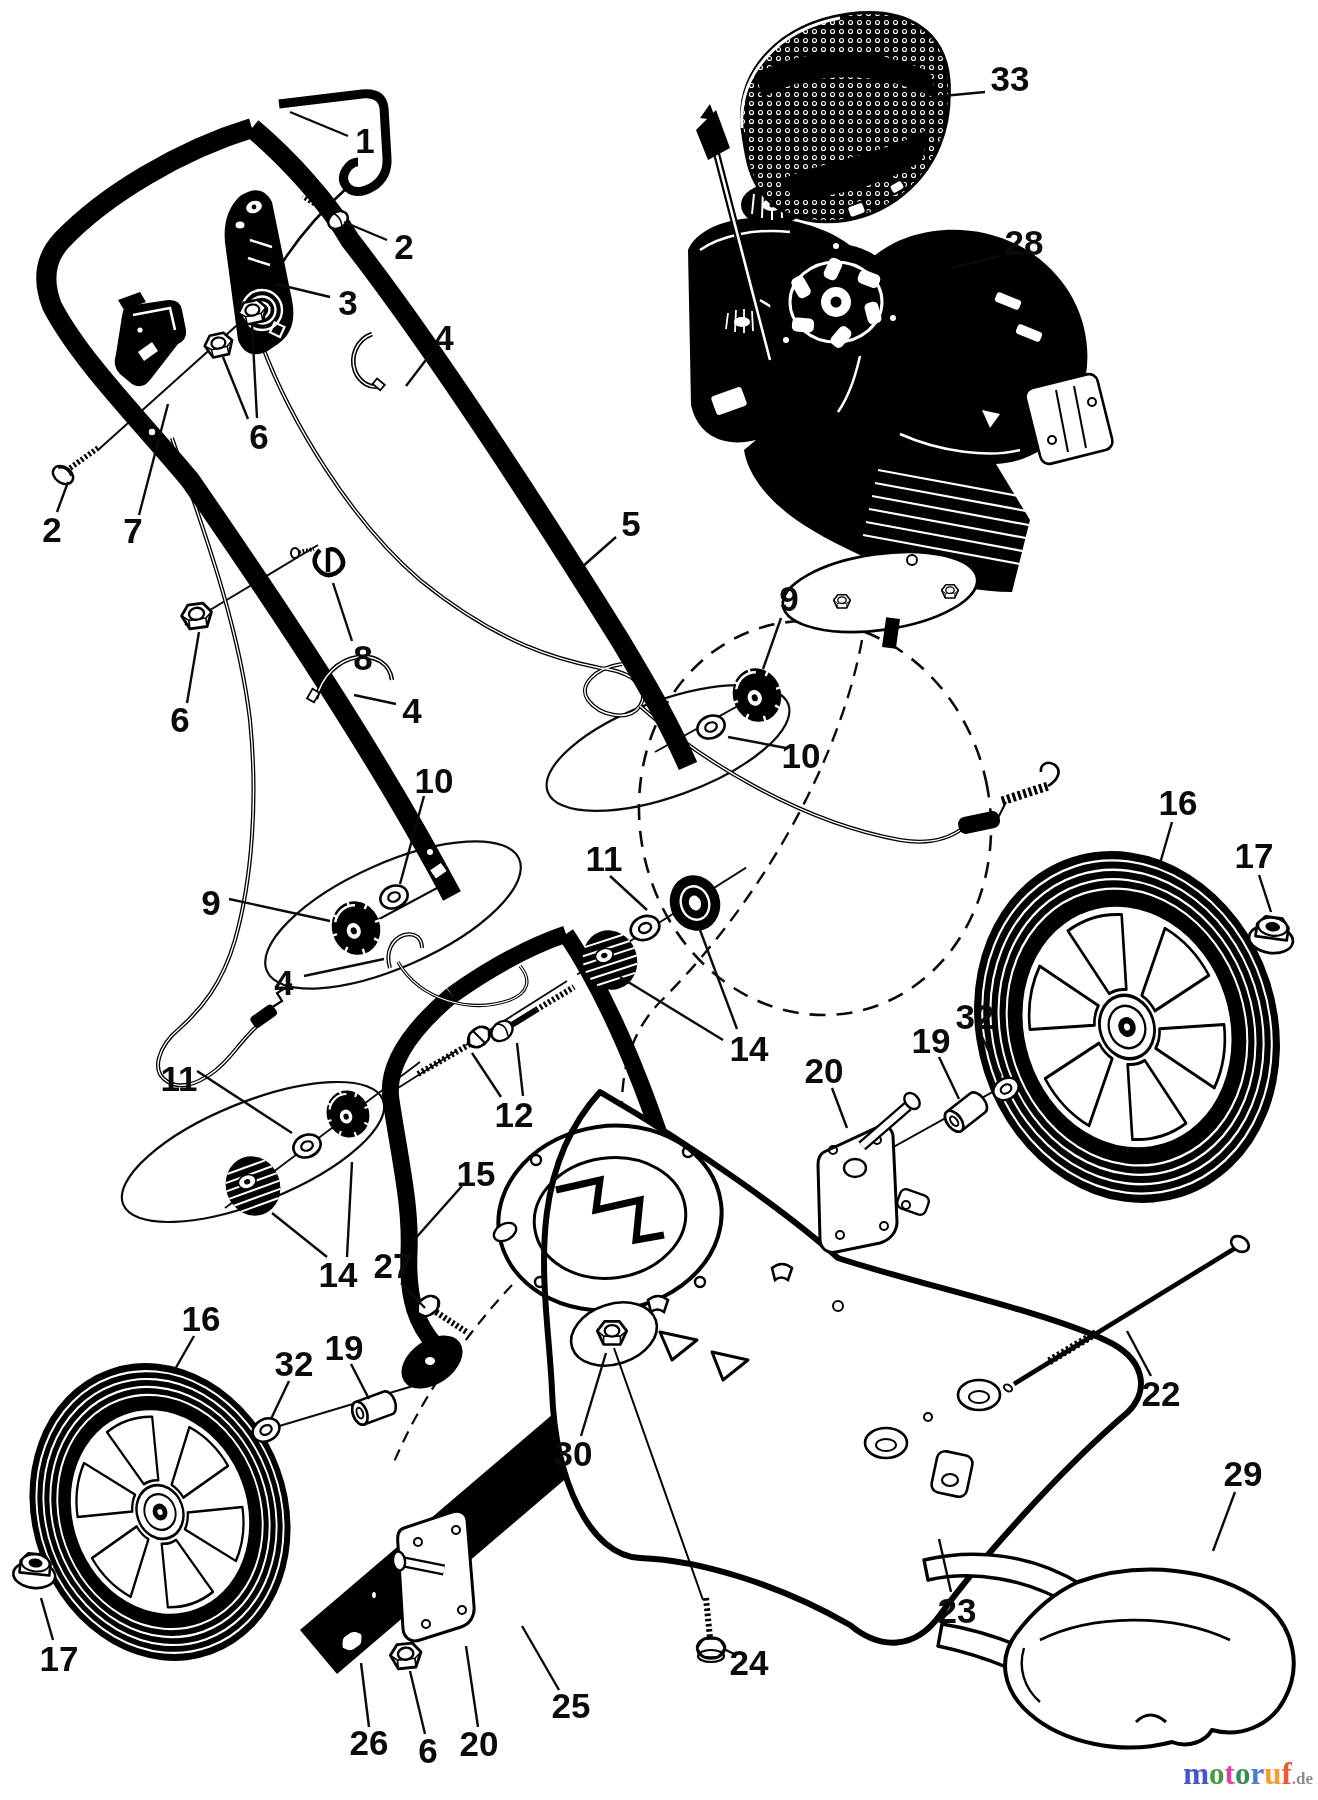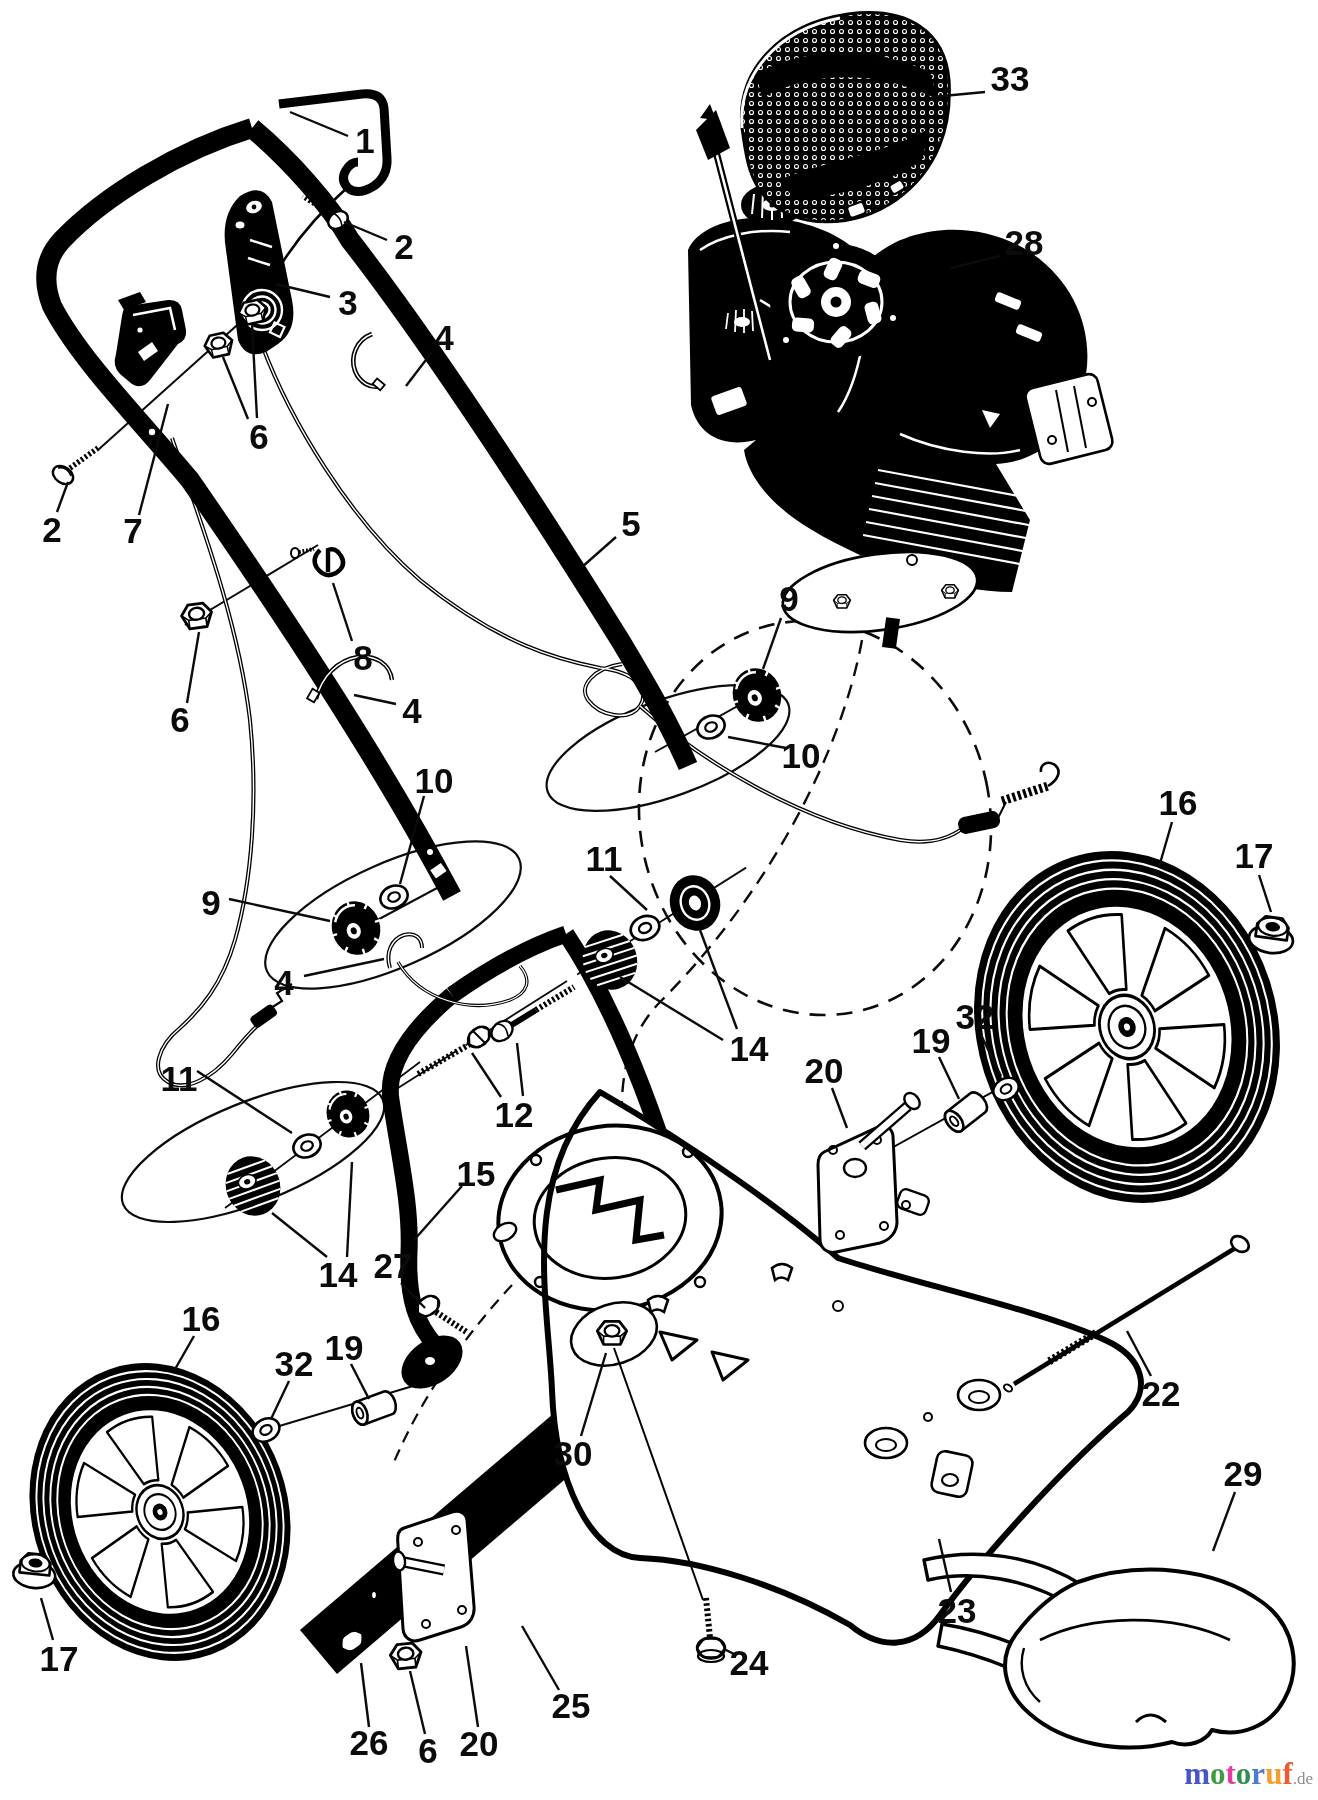--- a/index.html
+++ b/index.html
@@ -4,21 +4,21 @@
 <style>
   html,body{margin:0;padding:0;background:#fff;}
   .page{position:relative;width:1318px;height:1800px;background:#ffffff;overflow:hidden;
         font-family:"Liberation Sans",sans-serif;}
   .page svg{position:absolute;left:0;top:0;}
   .callout-num{font-family:"Liberation Sans",sans-serif;font-weight:bold;font-size:35px;fill:#0b0b0b;}
   .leader{stroke:#0b0b0b;stroke-width:2.4;fill:none;}
   .watermark{position:absolute;left:1108px;top:1756px;width:205px;text-align:right;
              font-family:"Liberation Serif",serif;font-weight:bold;font-size:31px;line-height:36px;
              user-select:none;}
-  .watermark .suffix{font-size:17px;font-weight:normal;}
+  .watermark .suffix{font-size:17px;font-weight:bold;}
 </style>
 </head>
 <body>
 
 <div class="page">
 <svg width="1318" height="1800" viewBox="0 0 1318 1800" xmlns="http://www.w3.org/2000/svg">
   <defs>
     <pattern id="dots" width="9" height="9" patternUnits="userSpaceOnUse">
       <rect width="9" height="9" fill="#000"></rect>
       <circle cx="4.5" cy="4.5" r="2" fill="none" stroke="#fff" stroke-width="1.1"></circle>

